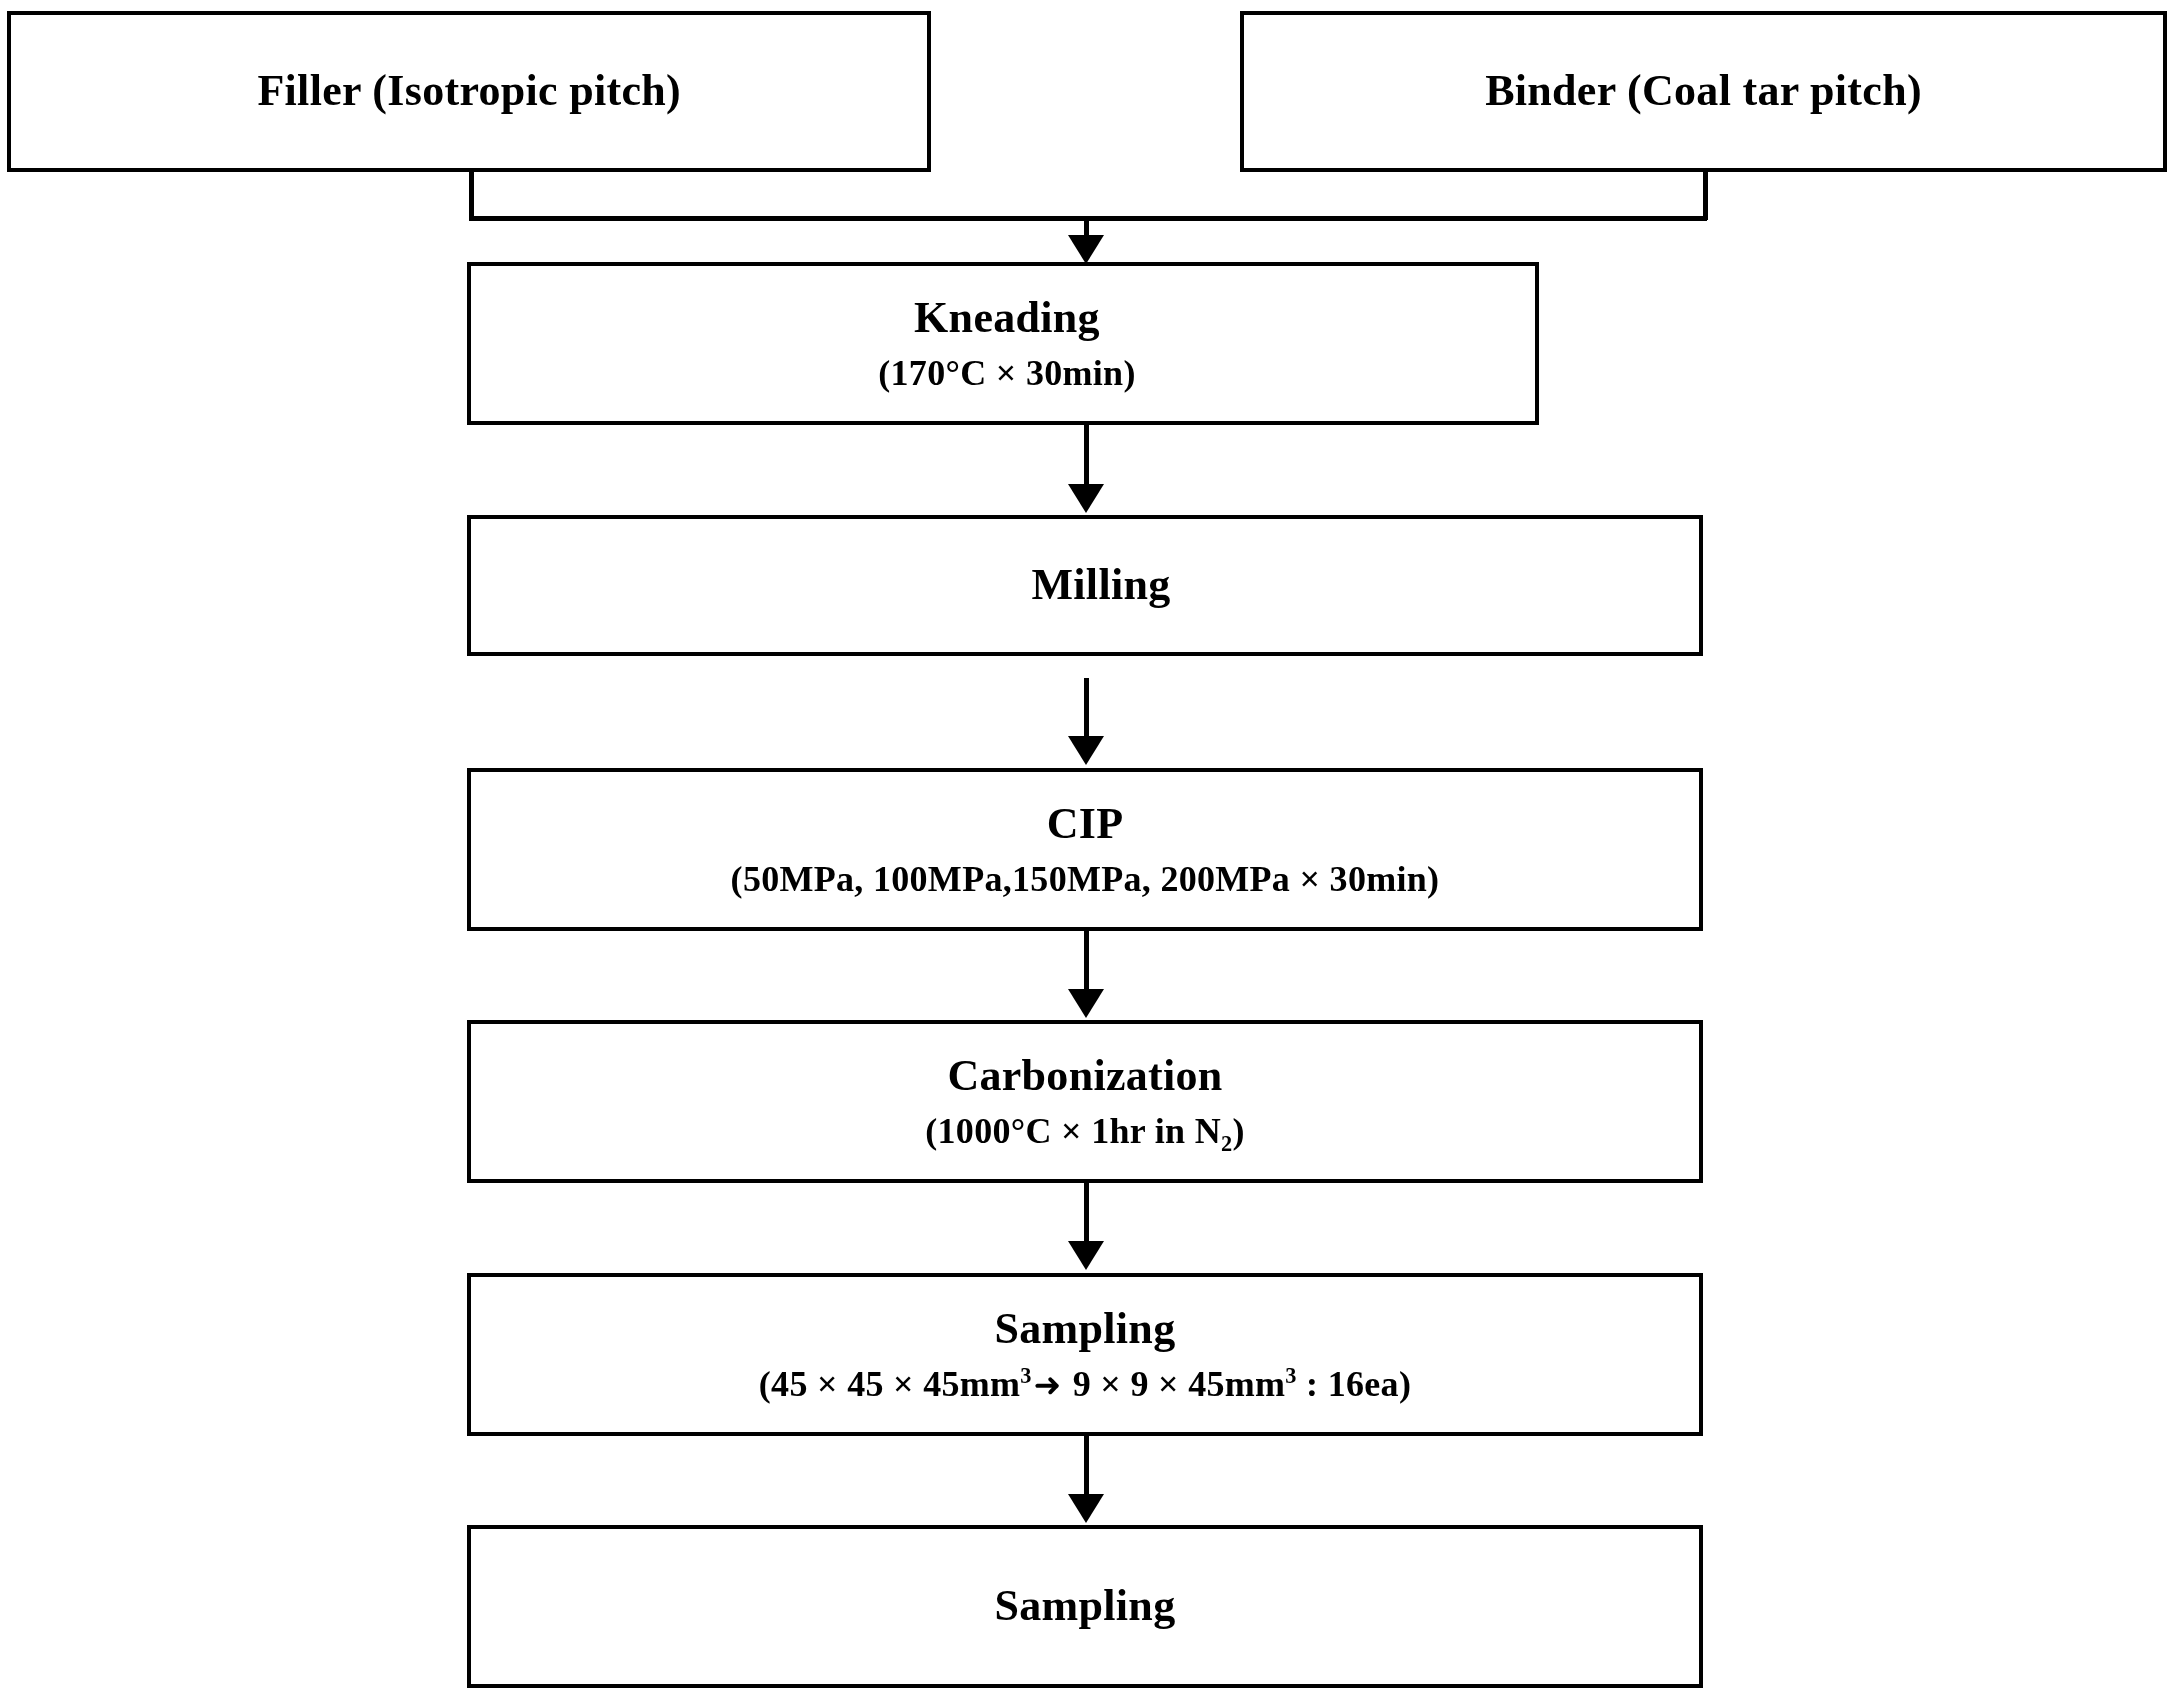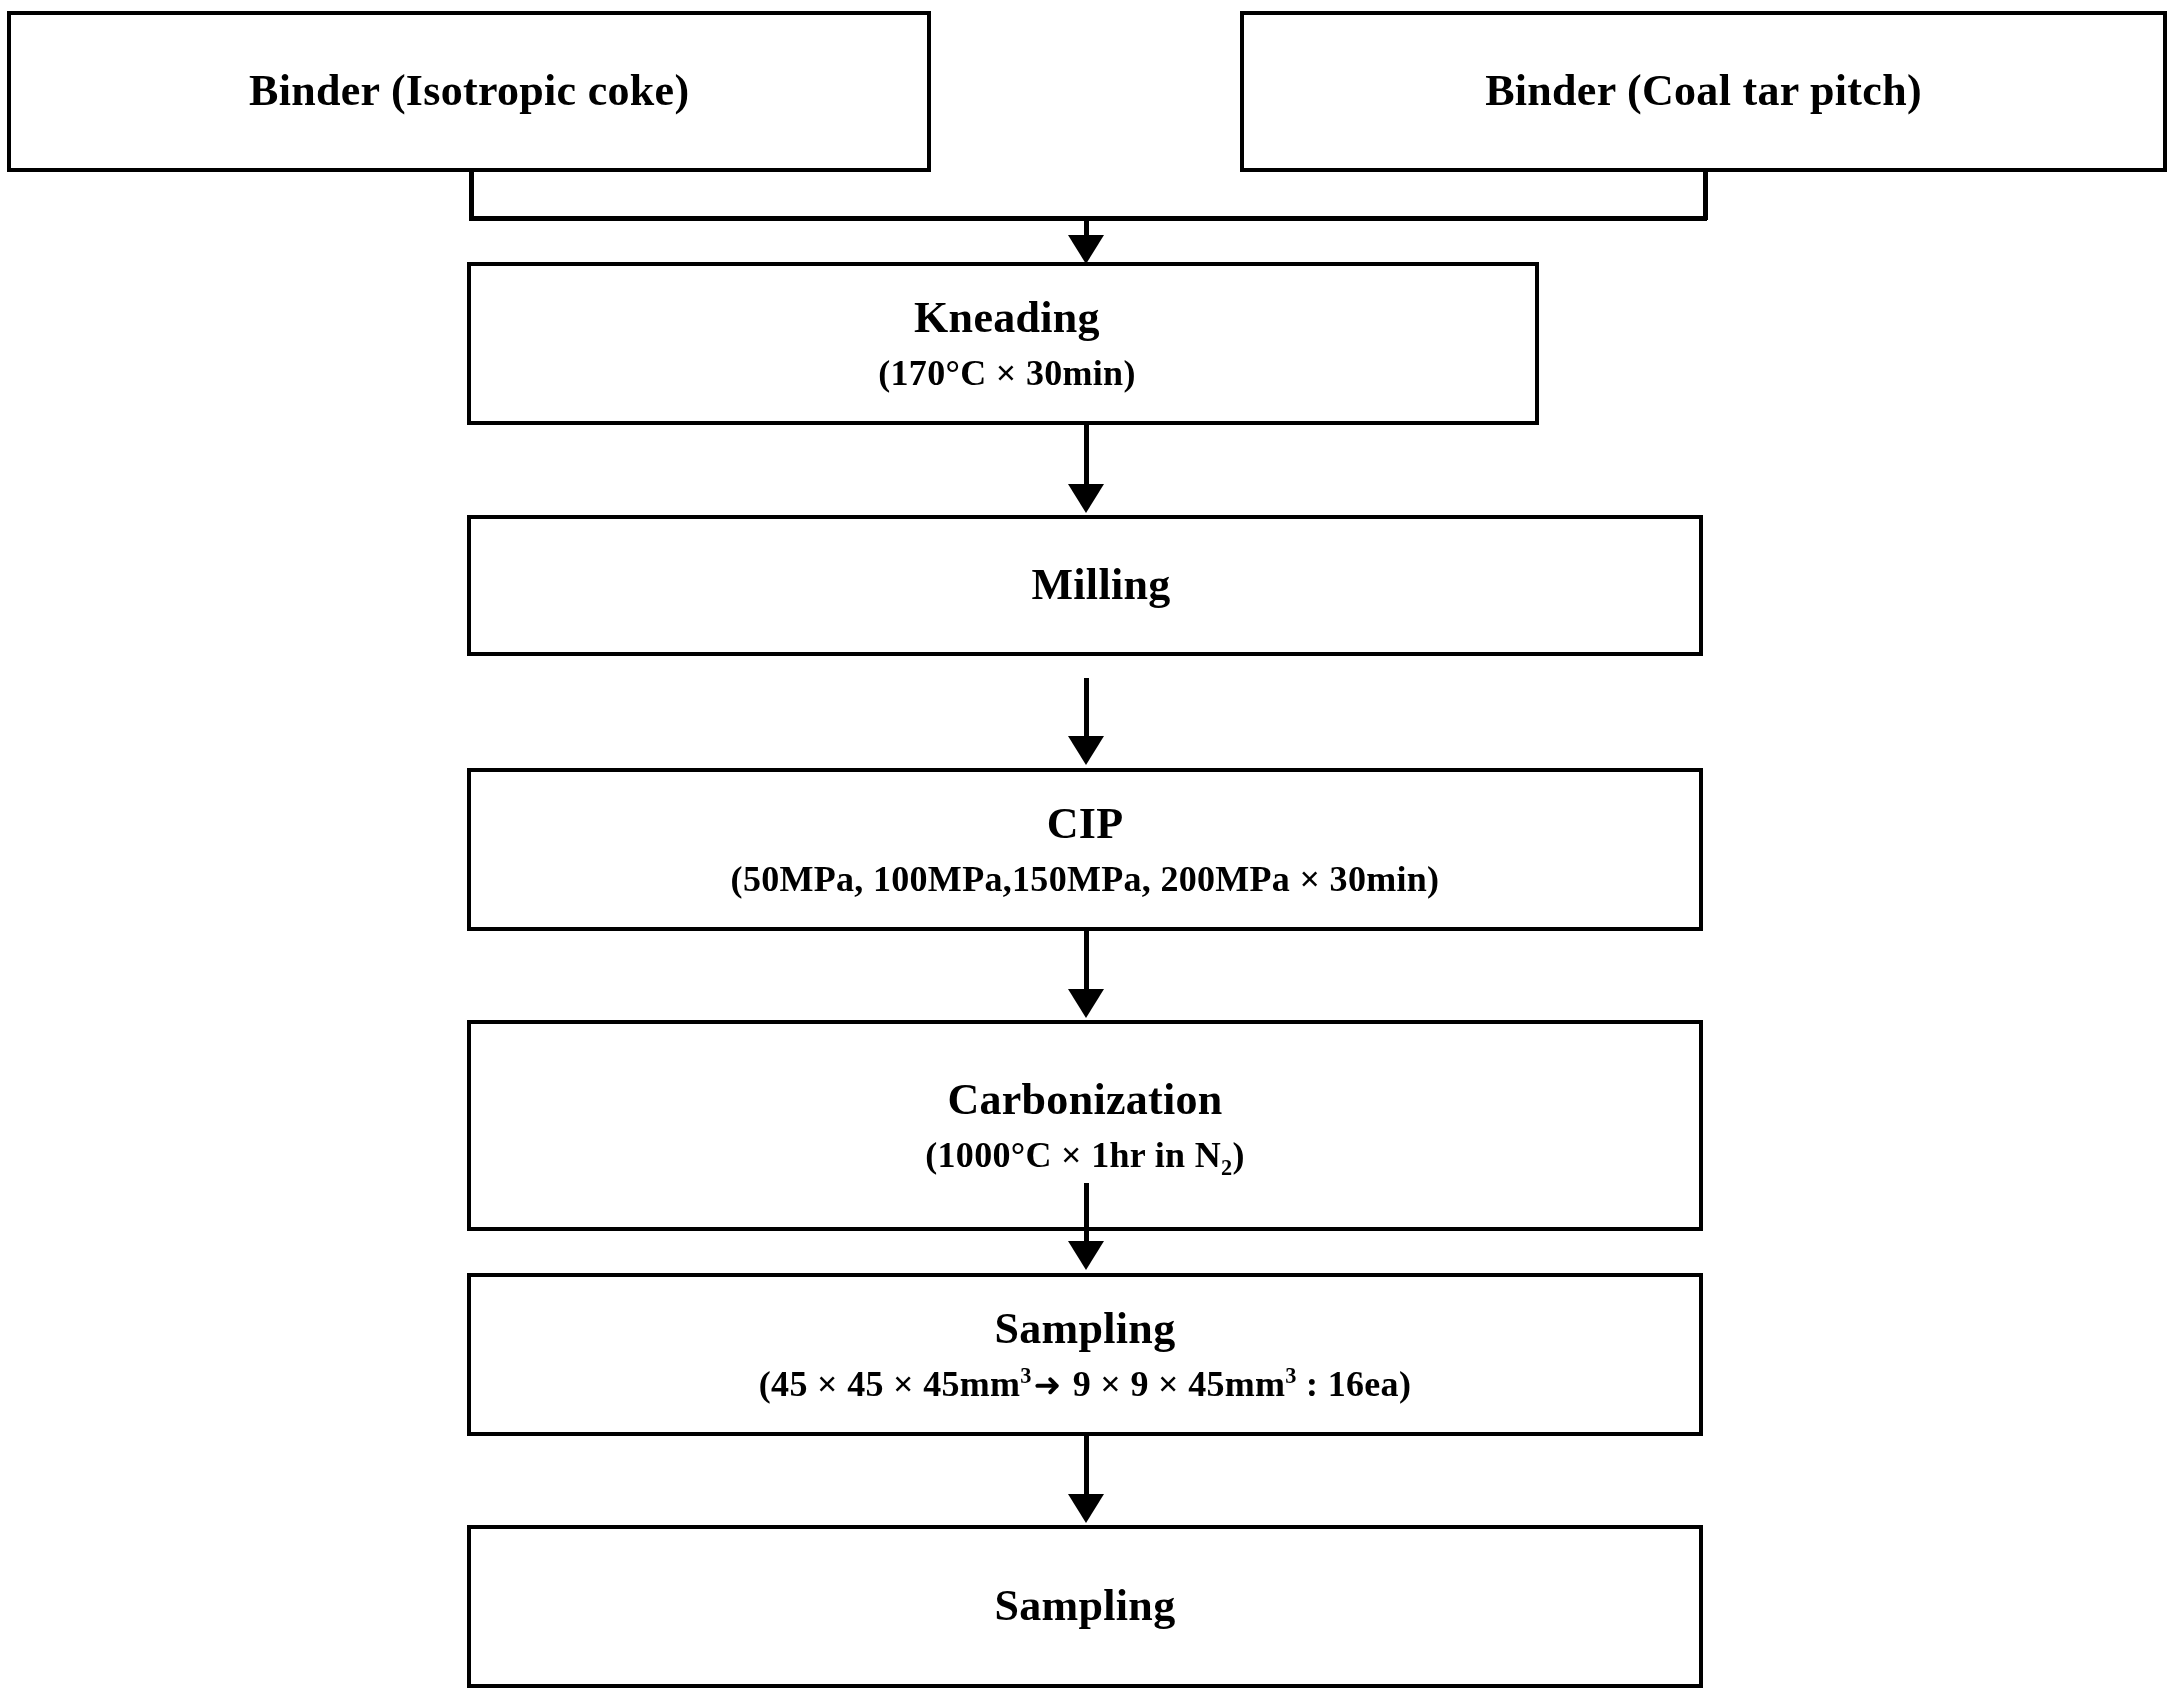--- a/index.html
+++ b/index.html
@@ -81,21 +81,21 @@
     font-size: 0.92em;
     padding: 0 1.8px;
   }
 </style>
 </head>
 <body>
 
 <div id="canvas">
 
   <div class="node single" style="left:7.2px; top:10.7px; width:924px; height:161px;">
-    <div class="line1">Binder (Isotropic coke)</div>
+    <div class="line1">Filler (Isotropic pitch)</div>
   </div>
 
   <div class="node single" style="left:1240px; top:10.7px; width:927px; height:161px;justify-content:center;">
     <div class="line1">Binder (Coal tar pitch)</div>
   </div>
 
   <div class="vline" style="left:469px; top:170px; height:50px;"></div>
   <div class="hline" style="left:469px; top:216px; width:1238px;"></div>
   <div class="vline" style="left:1703px; top:170px; height:50px;"></div>
   <div class="vline" style="left:1084px; top:216px; height:33px;"></div>
@@ -117,21 +117,21 @@
   <div class="arrowhead" style="left:1068px; top:736px;"></div>
 
   <div class="node" style="left:467px; top:768px; width:1236px; height:163px;">
     <div class="line1">CIP</div>
     <div class="line2">(50MPa, 100MPa,150MPa, 200MPa × 30min)</div>
   </div>
 
   <div class="vline" style="left:1084px; top:931px; height:63px;"></div>
   <div class="arrowhead" style="left:1068px; top:989px;"></div>
 
-  <div class="node" style="left:467px; top:1020px; width:1236px; height:211px;">
+  <div class="node" style="left:467px; top:1020px; width:1236px; height:163px;">
     <div class="line1">Carbonization</div>
     <div class="line2"><span>(1000°C × 1hr in N</span><sub>2</sub><span>)</span></div>
   </div>
 
   <div class="vline" style="left:1084px; top:1183px; height:63px;"></div>
   <div class="arrowhead" style="left:1068px; top:1241px;"></div>
 
   <div class="node" style="left:467px; top:1273px; width:1236px; height:163px;">
     <div class="line1">Sampling</div>
     <div class="line2"><span>(45 × 45 × 45mm</span><sup>3</sup><span class="arrowglyph">➜</span><span> 9 × 9 × 45mm</span><sup>3</sup><span> : 16ea)</span></div>

